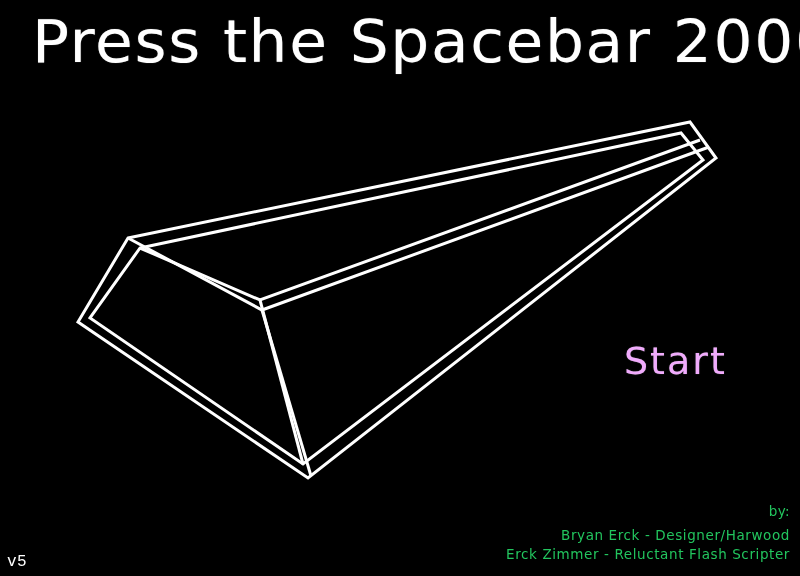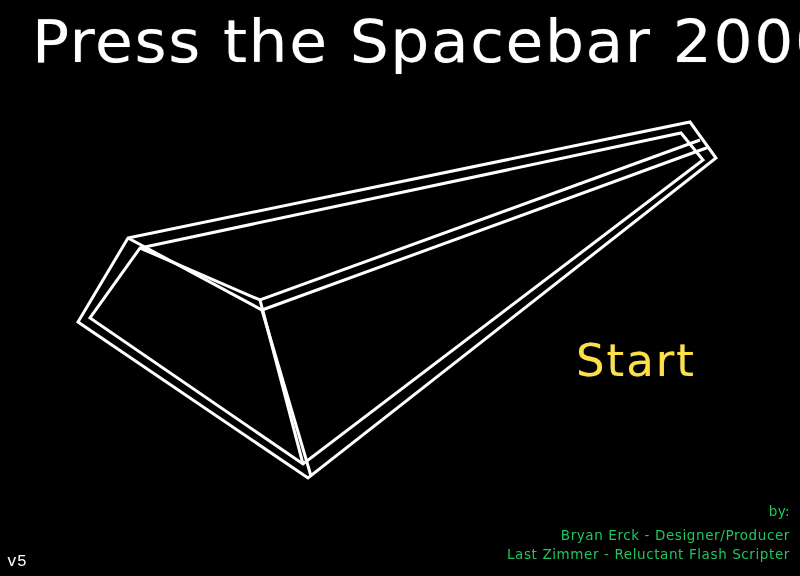--- a/index.html
+++ b/index.html
@@ -51,25 +51,25 @@
     fill: none;
     stroke: #ffffff;
     stroke-width: 3;
     stroke-linejoin: miter;
     stroke-linecap: butt;
   }
 
   
   #start-button {
     position: absolute;
-    left: 576px;
+    left: 624px;
     top: 333px;
-    color: #fde047;
+    color: #f0abfc;
     font-family: "DejaVu Sans", sans-serif;
-    font-size: 45px;
+    font-size: 38px;
     font-weight: 400;
     letter-spacing: 2px;
     line-height: 56px;
     cursor: pointer;
     user-select: none;
     background: transparent;
     border: 0;
     padding: 0;
     text-shadow: 0 0 1px rgba(255,255,255,0.4);
   }
@@ -125,19 +125,19 @@
     <polyline points="128,238 262,310 709,147"></polyline>
 
     <line x1="260" y1="300" x2="303" y2="464"></line>
     <line x1="262" y1="310" x2="311" y2="476"></line>
   </svg>
 
   <button id="start-button">Start</button>
 
   <div id="credits">
     <span class="by-label">by:</span>
-    <span class="credit-line">Bryan Erck - Designer/Producer</span>
-    <span class="credit-line">Last Zimmer - Reluctant Flash Scripter</span>
+    <span class="credit-line">Bryan Erck - Designer/Harwood</span>
+    <span class="credit-line">Erck Zimmer - Reluctant Flash Scripter</span>
   </div>
 
   <div id="version">v5</div>
 
 </div>
 
 </body></html>

